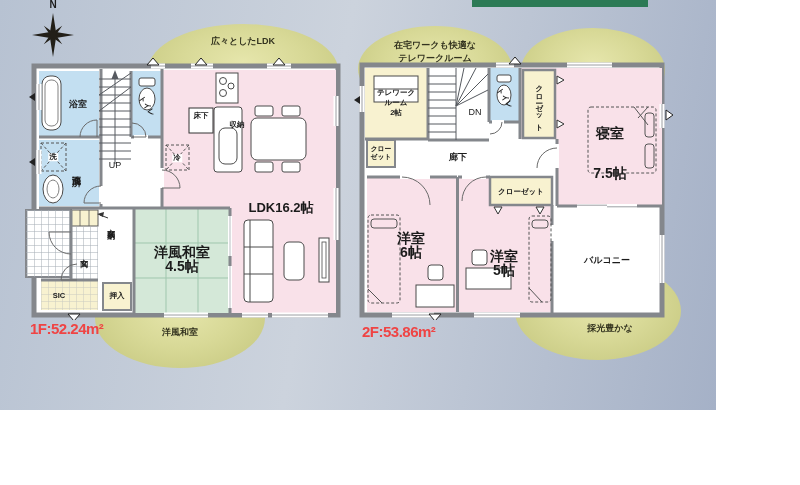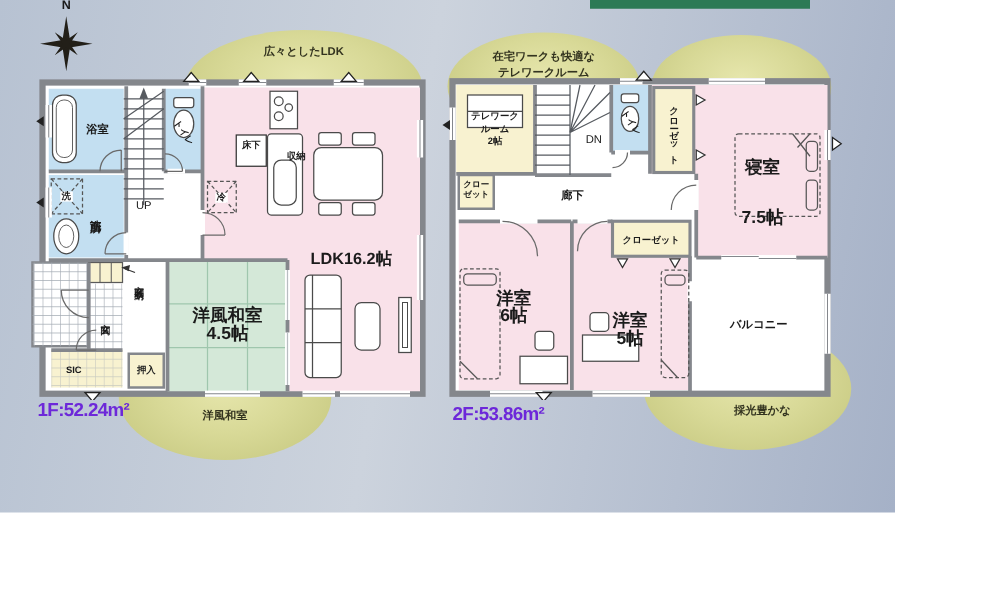--- a/index.html
+++ b/index.html
@@ -16,21 +16,21 @@
   .plan svg{position:absolute;left:0;top:0;}
   .lbl{position:absolute;transform:translate(-50%,-50%);font-weight:bold;color:#1b1b1b;
       white-space:nowrap;font-size:9px;line-height:1;z-index:3;}
   .v{writing-mode:vertical-rl;letter-spacing:1px;}
   .rot{transform:translate(-50%,-50%) rotate(55deg);}
   .big{font-size:13px;}
   .mid{font-size:14px;}
   .sm{font-size:7.5px;}
   .xs{font-size:6.8px;}
   .boxbg{background:#fff;padding:0 1px;}
-  .area-label{position:absolute;font-size:15px;font-weight:bold;color:#6d28d9;z-index:3;letter-spacing:-0.5px;}
+  .area-label{position:absolute;font-size:15px;font-weight:bold;color:#ef4444;z-index:3;letter-spacing:-0.5px;}
   .compass{position:absolute;left:30px;top:0;width:46px;height:62px;z-index:3;}
 </style>
 </head>
 <body>
 
 <div class="bg"></div>
 <div class="greenbar"></div>
 
 <div class="compass">
   <div class="lbl" style="left:23px;top:5px;font-size:10px;">N</div>

